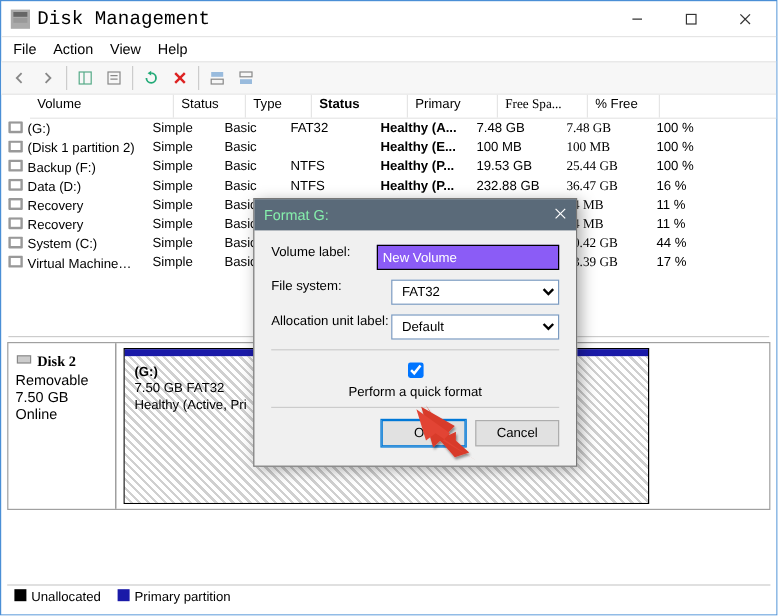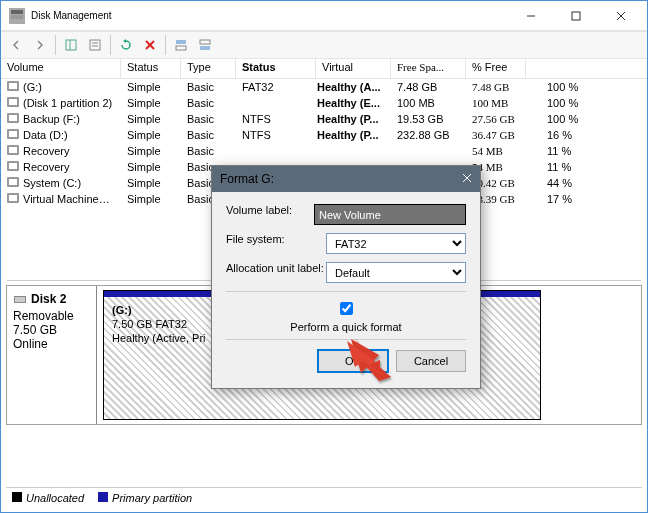--- a/index.html
+++ b/index.html
@@ -1,56 +1,56 @@
 <!DOCTYPE html>
 <html><head>
 <meta charset="utf-8">
 <style>
   * { box-sizing: border-box; margin: 0; padding: 0; }
   body { font-family: "Segoe UI", Arial, sans-serif; font-size: 12px; color: #000; background: #fff; }
   .window { width: 648px; height: 513px; border: 1px solid #4a8fd6; position: relative; background: #fff; overflow: hidden; }
   .titlebar { height: 30px; display: flex; align-items: center; padding: 0 4px 0 8px; border-bottom: 1px solid #e5e5e5; }
   .titlebar .icon { width: 16px; height: 16px; margin-right: 6px; background: #aaa; display: inline-flex; align-items:center; justify-content:center; }
-  .titlebar .title { flex: 1; font-size: 10px; }
+  .titlebar .title { flex: 1; font-size: 16px; font-family: Liberation Mono, monospace; }
   .win-btns { display: flex; }
   .win-btn { width: 45px; height: 28px; display:flex; align-items:center; justify-content:center; color:#555; }
   .menubar { height: 20px; display: flex; align-items: center; padding: 0 4px; gap: 2px; }
   .menubar span { padding: 2px 6px; }
   .toolbar { height: 28px; border-top: 1px solid #e5e5e5; border-bottom: 1px solid #e5e5e5; background: #f7f7f7; display:flex; align-items:center; padding:0 4px; gap:2px;}
   .toolbar .tb-btn { width:22px; height:22px; display:flex; align-items:center; justify-content:center; border:1px solid transparent;}
   .toolbar .sep { width:1px; height:20px; background:#ccc; margin:0 2px;}
-  .header-row { display:flex; height:20px; border-bottom:1px solid #e5e5e5; background:#fff; }
+  .header-row { display:flex; height:20px; border-bottom:1px solid #e5e5e5; background:#fff;margin-left:24px; }
   .header-row .hc { border-right:1px solid #e5e5e5; padding:2px 6px; font-size:11px; overflow:hidden; white-space:nowrap; text-overflow:ellipsis;}
   .rows { }
   .row { display:flex; height:16px; align-items:center; }
   .row .c { padding:0 6px; font-size:11px; overflow:hidden; white-space:nowrap; text-overflow:ellipsis;}
   .vol-icon { width:12px; height:10px; background:#999; display:inline-block; margin-right:4px; border-radius:1px; position:relative;}
   .vol-icon::after{content:"";position:absolute;left:2px;top:2px;right:2px;bottom:2px;background:#fff;}
   .col-0{width:120px;} .col-1{width:60px;} .col-2{width:55px;} .col-3{width:75px;} .col-4{width:80px;font-weight:bold;} .col-5{width:75px;} .col-6{width:75px;font-family:Liberation Serif, serif;} .col-7{width:60px;}
   .disk-panel{position:absolute; left:5px; right:5px; top:284px; height:140px; border:1px solid #a0a0a0; background:#fff; display:flex;}
   .disk-panel::before{content:"";position:absolute;top:-6px;left:0;right:0;height:1px;background:#ccc;}
   .disk-left{width:90px; border-right:1px solid #888; padding:6px; display:flex; flex-direction:column;}
-  .disk-heading{display:flex; align-items:flex-start; gap:4px; font-weight:bold;}
+  .disk-heading{display:flex; align-items:center; gap:4px; font-weight:bold;font-family:Liberation Serif, serif;}
   .disk-graphic{flex:1; position:relative;}
   .partition{position:absolute; left:6px; top:4px; right:100px; bottom:4px; border:1px solid #000;}
   .partition .stripe{height:6px; background:#1a1aa8;}
   .partition .hatch{position:absolute; top:6px; left:0; right:0; bottom:0; background:repeating-linear-gradient(45deg,#fff,#fff 3px,#d0d0d0 3px,#d0d0d0 5px);}
   .partition .lbl{position:absolute; top:12px; left:8px; font-size:11px; line-height:14px;}
-  .legend{position:absolute; left:5px; right:5px; bottom:5px; height:20px; border-top:1px solid #ccc; display:flex; align-items:center; gap:14px; padding:0 6px; font-size:11px;font-style:italic;}
+  .legend{position:absolute; left:5px; right:5px; bottom:5px; height:20px; border-top:1px solid #ccc; display:flex; align-items:center; gap:14px; padding:0 6px; font-size:11px;}
   .swatch{width:10px;height:10px;display:inline-block;margin-right:4px;}
   .sw-unalloc{background:#000;}
   .sw-primary{background:#1a1aa8;}
   
   .dialog{position:absolute; left:210px; top:164px; width:270px; background:#f0f0f0; border:1px solid #777; box-shadow:3px 3px 12px rgba(0,0,0,0.35);}
-  .dlg-title{height:26px; background:#5a6a79; color:#000000; display:flex; align-items:center; padding:0 8px; justify-content:space-between; font-size:12px;}
+  .dlg-title{height:26px; background:#5a6a79; color:#86efac; display:flex; align-items:center; padding:0 8px; justify-content:space-between; font-size:12px;}
   .dlg-body{padding:12px 14px 6px 14px;}
   .fld{display:flex; align-items:flex-start; margin-bottom:8px;}
   .fld label{width:100px; font-size:11px;}
   .fld input[type=text], .fld select{flex:1; height:21px; font-size:11px; padding:0 4px; border:1px solid #7a9ac0; background:#fff;}
-  .fld input.sel{background:#737373; color:#fff; border:1px solid #000;}
+  .fld input.sel{background:#8b5cf6; color:#fff; border:1px solid #000;}
   .chk{display:flex; align-items:center; gap:6px; font-size:11px; margin:6px 0 2px 0;flex-direction:column;}
   .chk.disabled{color:#888;}
   .sep-line{height:1px; background:#ccc; margin:6px 0 10px 0;}
   .dlg-btns{display:flex; justify-content:flex-end; gap:8px; padding-bottom:10px;}
   .dlg-btns button{width:70px; height:22px; background:#e1e1e1; border:1px solid #adadad; font-size:11px;}
   .dlg-btns button.primary{border:1px solid #0078d7; outline:1px solid #0078d7;}
   
   .arrow{position:absolute; left:338px; top:336px; width:70px; height:50px; pointer-events:none;}
 </style>
 </head>
@@ -78,20 +78,26 @@
         </div>
       <div class="win-btn">
           <svg width="10" height="10">
             <line x1="1" y1="1" x2="9" y2="9" stroke="#333"></line>
             <line x1="9" y1="1" x2="1" y2="9" stroke="#333"></line>
           </svg>
         </div>
     </div>
   </div>
 
+  <div class="menubar">
+    <span>File</span>
+    <span>Action</span>
+    <span>View</span>
+    <span>Help</span>
+  </div>
 
   <div class="toolbar">
     <div class="tb-btn">
         <svg width="14" height="14">
           <path d="M9 3 L5 7 L9 11" fill="none" stroke="#888" stroke-width="1.5"></path>
         </svg>
       </div>
     <div class="tb-btn">
         <svg width="14" height="14">
           <path d="M5 3 L9 7 L5 11" fill="none" stroke="#888" stroke-width="1.5"></path>
@@ -137,21 +143,21 @@
           <rect x="2" y="8" width="10" height="4" fill="#9bd"></rect>
         </svg>
       </div>
   </div>
 
   <div class="header-row">
     <div class="hc col-0">Volume</div>
     <div class="hc col-1">Status</div>
     <div class="hc col-2">Type</div>
     <div class="hc col-4">Status</div>
-    <div class="hc col-5">Virtual</div>
+    <div class="hc col-5">Primary</div>
     <div class="hc col-6">Free Spa...</div>
     <div class="hc col-7">% Free</div>
   </div>
 
   <div class="rows" id="rows">
       <div class="row">
         <div class="c col-0"><span class="vol-icon"></span><span>(G:)</span></div>
         <div class="c col-1">Simple</div>
         <div class="c col-2">Basic</div>
         <div class="c col-3">FAT32</div>
@@ -170,21 +176,21 @@
         <div class="c col-6">100 MB</div>
         <div class="c col-7">100 %</div>
       </div>
       <div class="row">
         <div class="c col-0"><span class="vol-icon"></span><span>Backup (F:)</span></div>
         <div class="c col-1">Simple</div>
         <div class="c col-2">Basic</div>
         <div class="c col-3">NTFS</div>
         <div class="c col-4">Healthy (P...</div>
         <div class="c col-5">19.53 GB</div>
-        <div class="c col-6">27.56 GB</div>
+        <div class="c col-6">25.44 GB</div>
         <div class="c col-7">100 %</div>
       </div>
       <div class="row">
         <div class="c col-0"><span class="vol-icon"></span><span>Data (D:)</span></div>
         <div class="c col-1">Simple</div>
         <div class="c col-2">Basic</div>
         <div class="c col-3">NTFS</div>
         <div class="c col-4">Healthy (P...</div>
         <div class="c col-5">232.88 GB</div>
         <div class="c col-6">36.47 GB</div>

